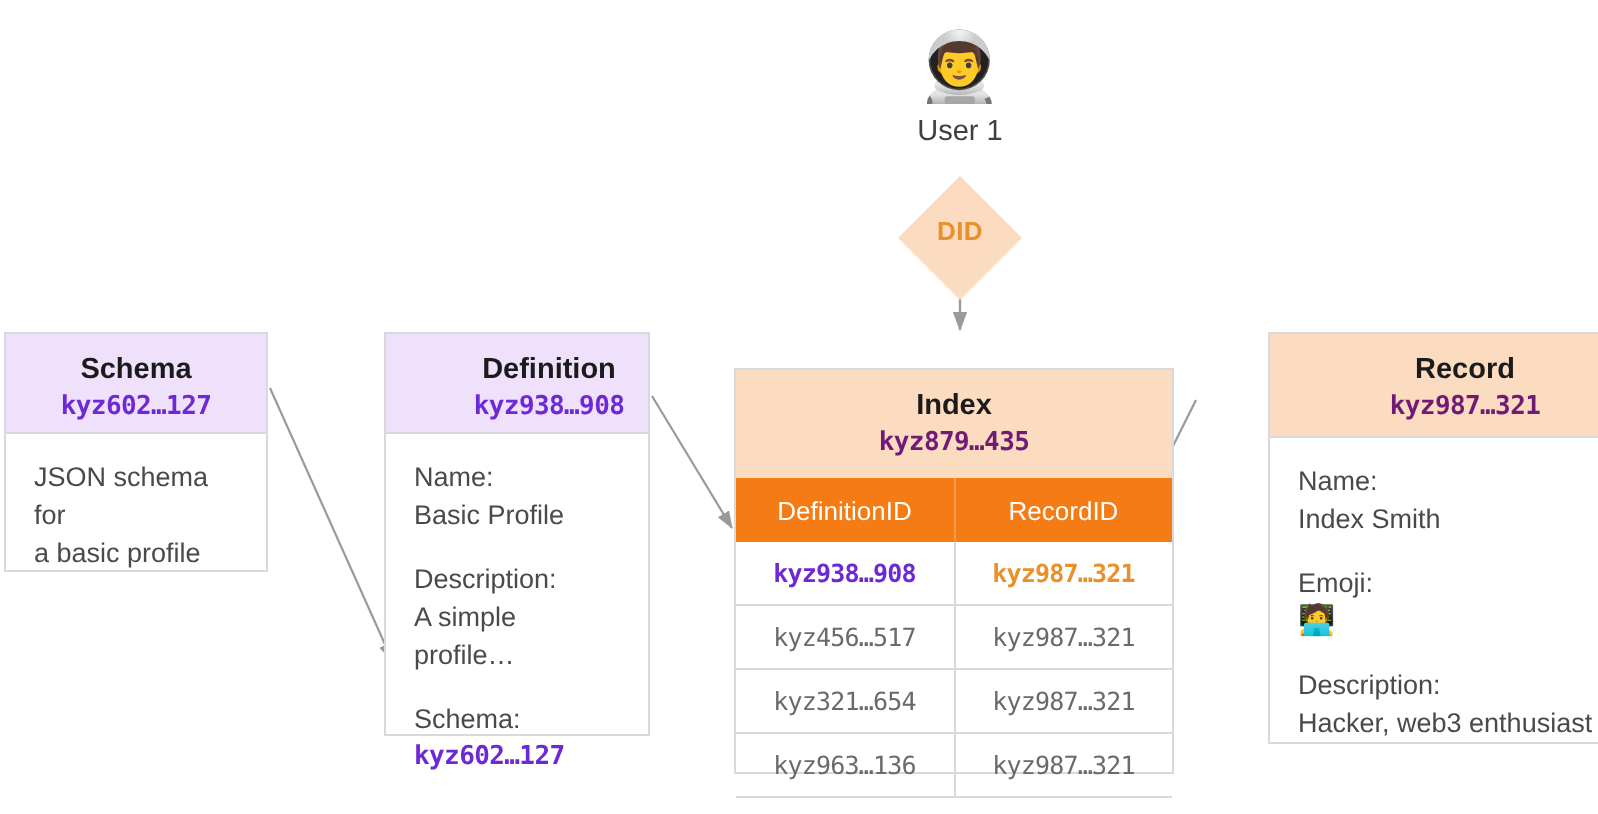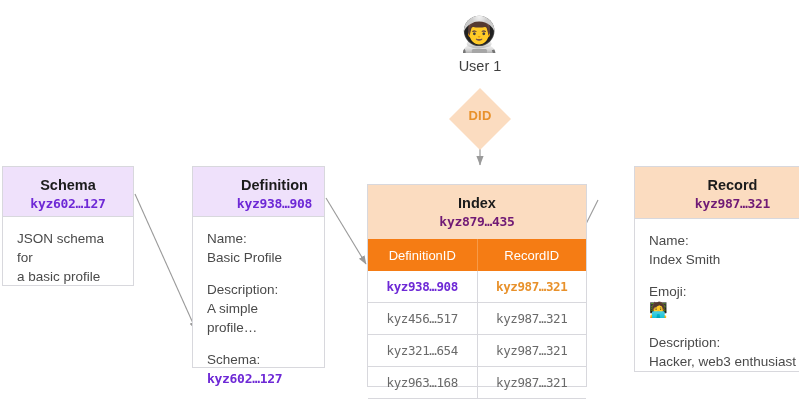--- a/index.html
+++ b/index.html
@@ -234,21 +234,21 @@
         </tr>
         <tr>
           <td>kyz456…517</td>
           <td>kyz987…321</td>
         </tr>
         <tr>
           <td>kyz321…654</td>
           <td>kyz987…321</td>
         </tr>
         <tr>
-          <td>kyz963…168</td>
+          <td>kyz963…136</td>
           <td>kyz987…321</td>
         </tr>
       </tbody>
     </table>
   </div>
 
   <div id="card-record" class="abs card">
     <div class="card-head head-orange">
       <div class="t">Record</div>
       <div class="id id-orange">kyz987…321</div>

